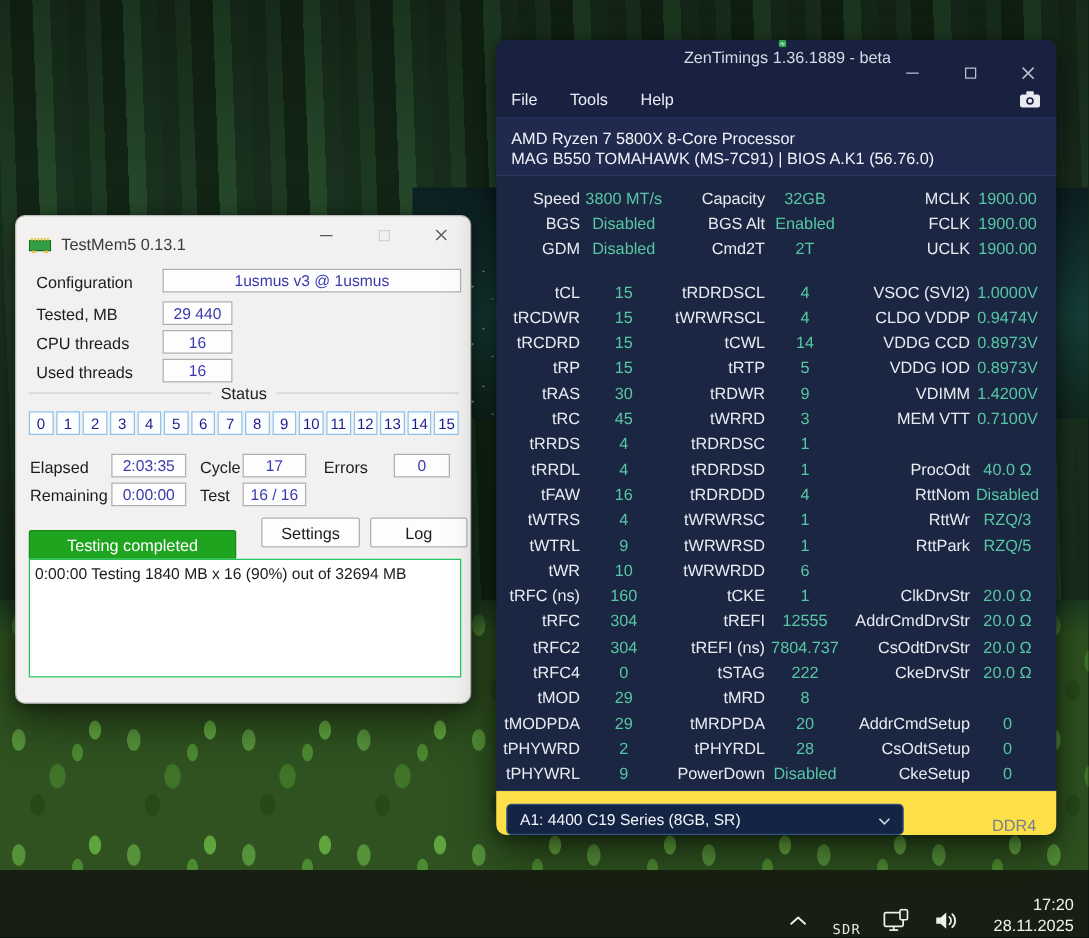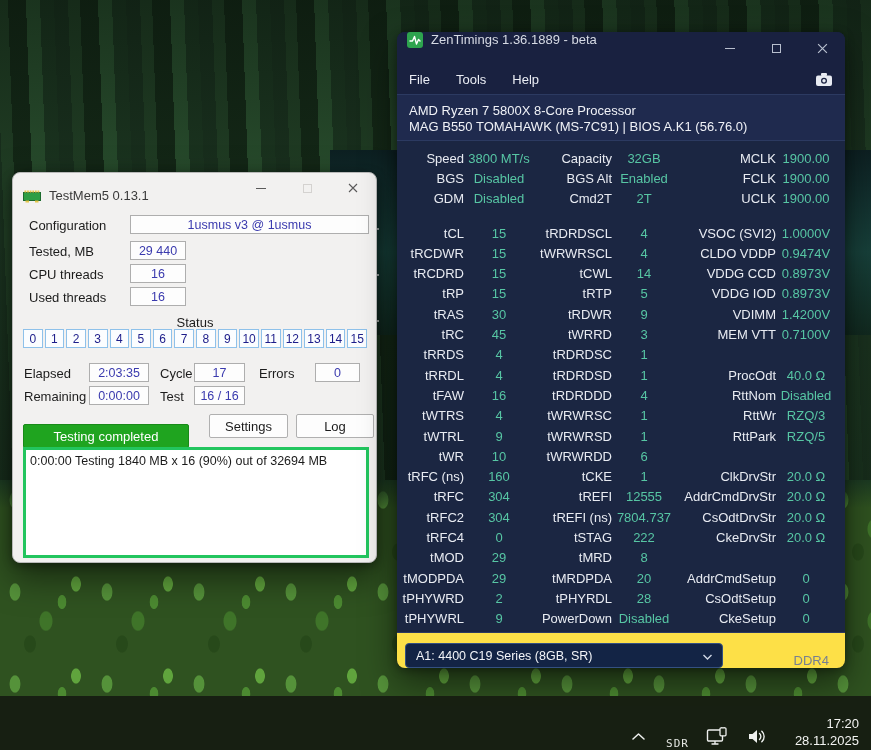--- a/index.html
+++ b/index.html
@@ -45,34 +45,34 @@
   .tm5-titlebar{height:30px;display:flex;align-items:flex-end;padding-left:10px;}
   .tm5-title{font-size:13px;color:#3a3a3a;margin-left:8px;}
   .tm5-controls{margin-left:auto;display:flex;height:100%;}
   .tm5-controls .ctl{width:46px;height:100%;display:flex;align-items:center;justify-content:center;color:#5a5a5a;}
   .minbar{display:block;width:10px;height:1px;background:#5a5a5a;}
   .maxbox{display:block;width:9px;height:9px;border:1px solid #d4d2d0;}
   .tm5-body{position:absolute;left:0;top:30px;right:0;bottom:0;}
   .lab{position:absolute;font-size:13px;color:#1c1c1c;white-space:nowrap;}
   .fld{position:absolute;height:19px;background:#fdfdfd;border:1px solid #aeaeae;
        display:flex;align-items:center;justify-content:center;font-size:12.5px;color:#3a3aae;}
-  .status-head{position:absolute;left:10px;right:9px;top:104px;display:flex;align-items:center;gap:8px;font-size:13px;flex-direction:column;}
+  .status-head{position:absolute;left:10px;right:9px;top:104px;display:flex;align-items:center;gap:8px;font-size:13px;}
   .status-head .gline{flex:1;height:1px;background:#d2d0ce;}
   .cells{position:absolute;left:10px;right:9px;top:126px;display:flex;gap:2px;}
   .cell{flex:1;height:19px;border:1px solid #8ec1ea;background:#fbfdff;display:flex;align-items:center;justify-content:center;
         font-size:12px;color:#1d1d8a;}
   .btn{position:absolute;height:24px;border:1px solid #b0b0b0;background:#fdfdfd;border-radius:2px;
        display:flex;align-items:center;justify-content:center;font-size:13px;color:#1c1c1c;cursor:default;}
   .btn-green{background:#1fa41f;border-color:#188a18;color:#fff;}
-  .logbox{position:absolute;left:10px;top:244px;width:346px;height:111px;background:#fff;border:3px solid #22c55e;
+  .logbox{position:absolute;left:10px;top:244px;width:346px;height:95px;background:#fff;border:1px solid #22c55e;
           font-size:12.5px;color:#1b1b1b;padding:2px 4px;line-height:1.45;overflow:hidden;}
 
   
   .zt{left:397px;top:32px;width:448px;height:636px;background:#1b2642;color:#e8ebf2;display:flex;flex-direction:column;}
-  .zt-titlebar{height:33px;background:#192140;border-radius:8px 8px 0 0;display:flex;align-items:flex-start;padding-left:10px;}
+  .zt-titlebar{height:33px;background:#192140;border-radius:8px 8px 0 0;display:flex;align-items:center;padding-left:10px;flex-direction:column;}
   .zt-title{font-size:13px;color:#d6dae4;margin-left:8px;}
   .zt-controls{margin-left:auto;display:flex;height:100%;}
   .zt-controls .ctl{width:46px;height:100%;display:flex;align-items:center;justify-content:center;color:#b8bfce;}
   .zt-min{display:block;width:10px;height:1px;background:#b8bfce;}
   .zt-max{display:block;width:9px;height:9px;border:1px solid #b8bfce;}
   .zt-menubar{height:30px;background:#192140;display:flex;align-items:center;gap:26px;padding:0 12px;
               border-bottom:1px solid #2c3a61;font-size:13px;}
   .menu-item{color:#eaedf4;}
   .zt-cam{margin-left:auto;display:flex;align-items:center;}
   .zt-header{height:46px;background:#1f2a4e;border-bottom:1px solid #2c3a61;padding:2px 0 0 12px;

